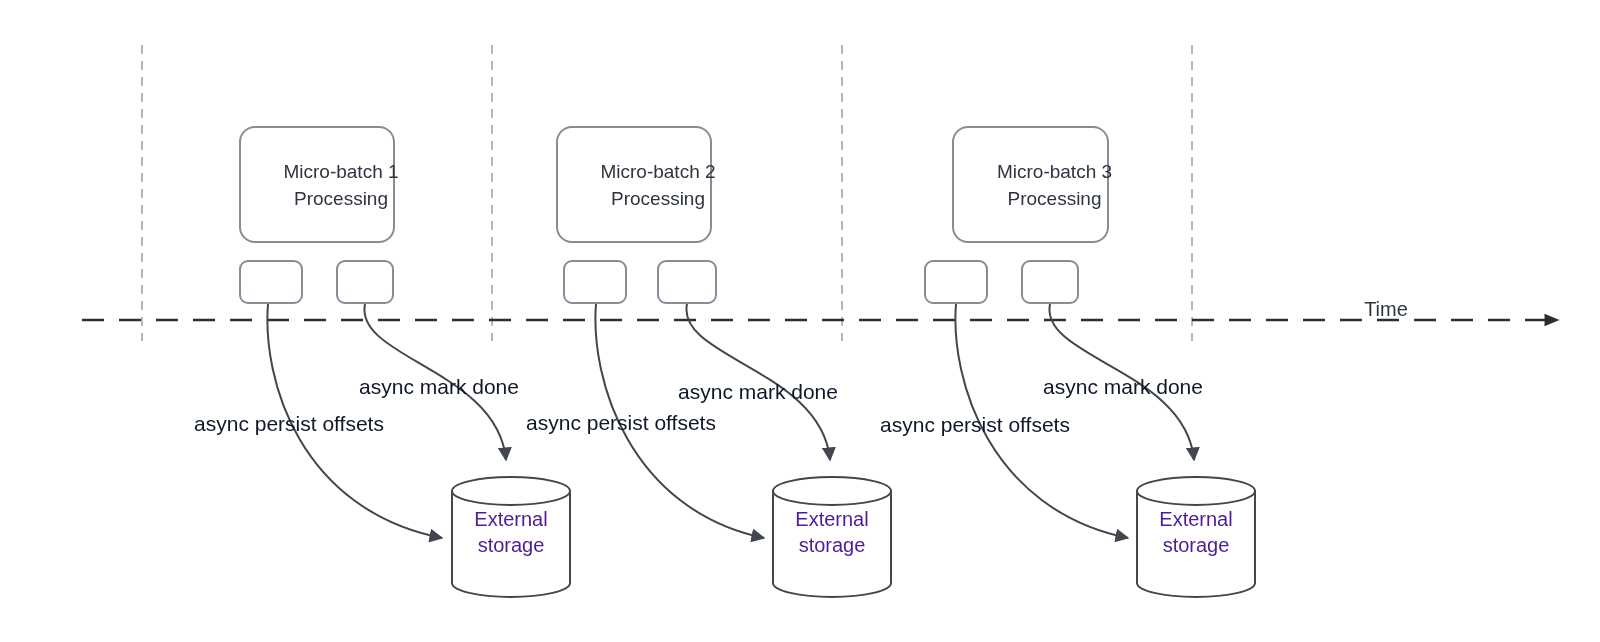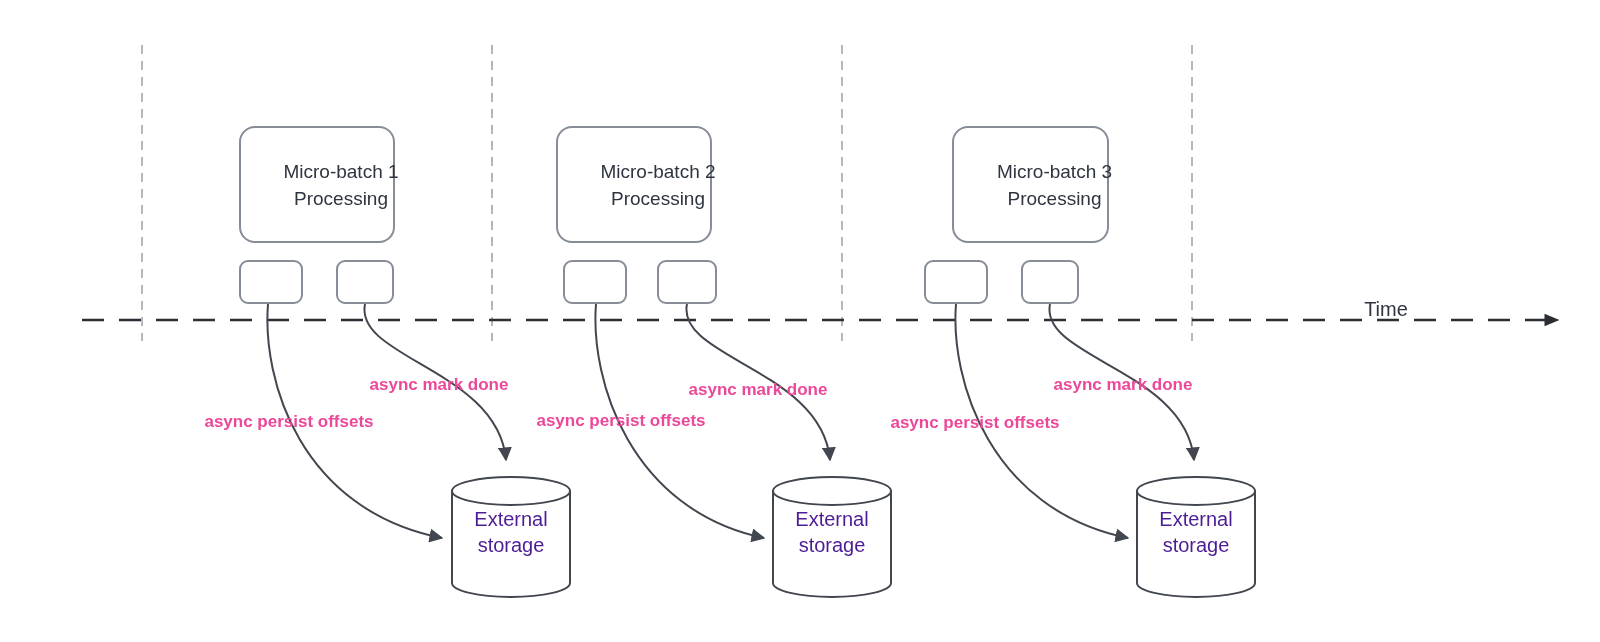--- a/index.html
+++ b/index.html
@@ -32,22 +32,22 @@
     position: absolute;
     width: 62px; height: 44px;
     border: 2px solid #868d97;
     border-radius: 9px;
     background: #ffffff;
     box-sizing: border-box;
   }
   .asynclabel {
     position: absolute;
     transform: translateX(-50%);
-    font-size: 17px; font-weight: bold;
-    color: #ec4899; white-space: nowrap;
+    font-size: 21px; font-weight: normal;
+    color: #0f172a; white-space: nowrap;
   }
   .cyl { position: absolute; width: 122px; height: 122px; }
   .cyl-text {
     position: absolute; left: 0; top: 36px; width: 122px;
     text-align: center; font-size: 20px; line-height: 26px; color: #4c1d95;
   }
   .time-label {
     position: absolute;
     transform: translateX(-50%);
     font-size: 20px; color: #2f3540; white-space: nowrap;

